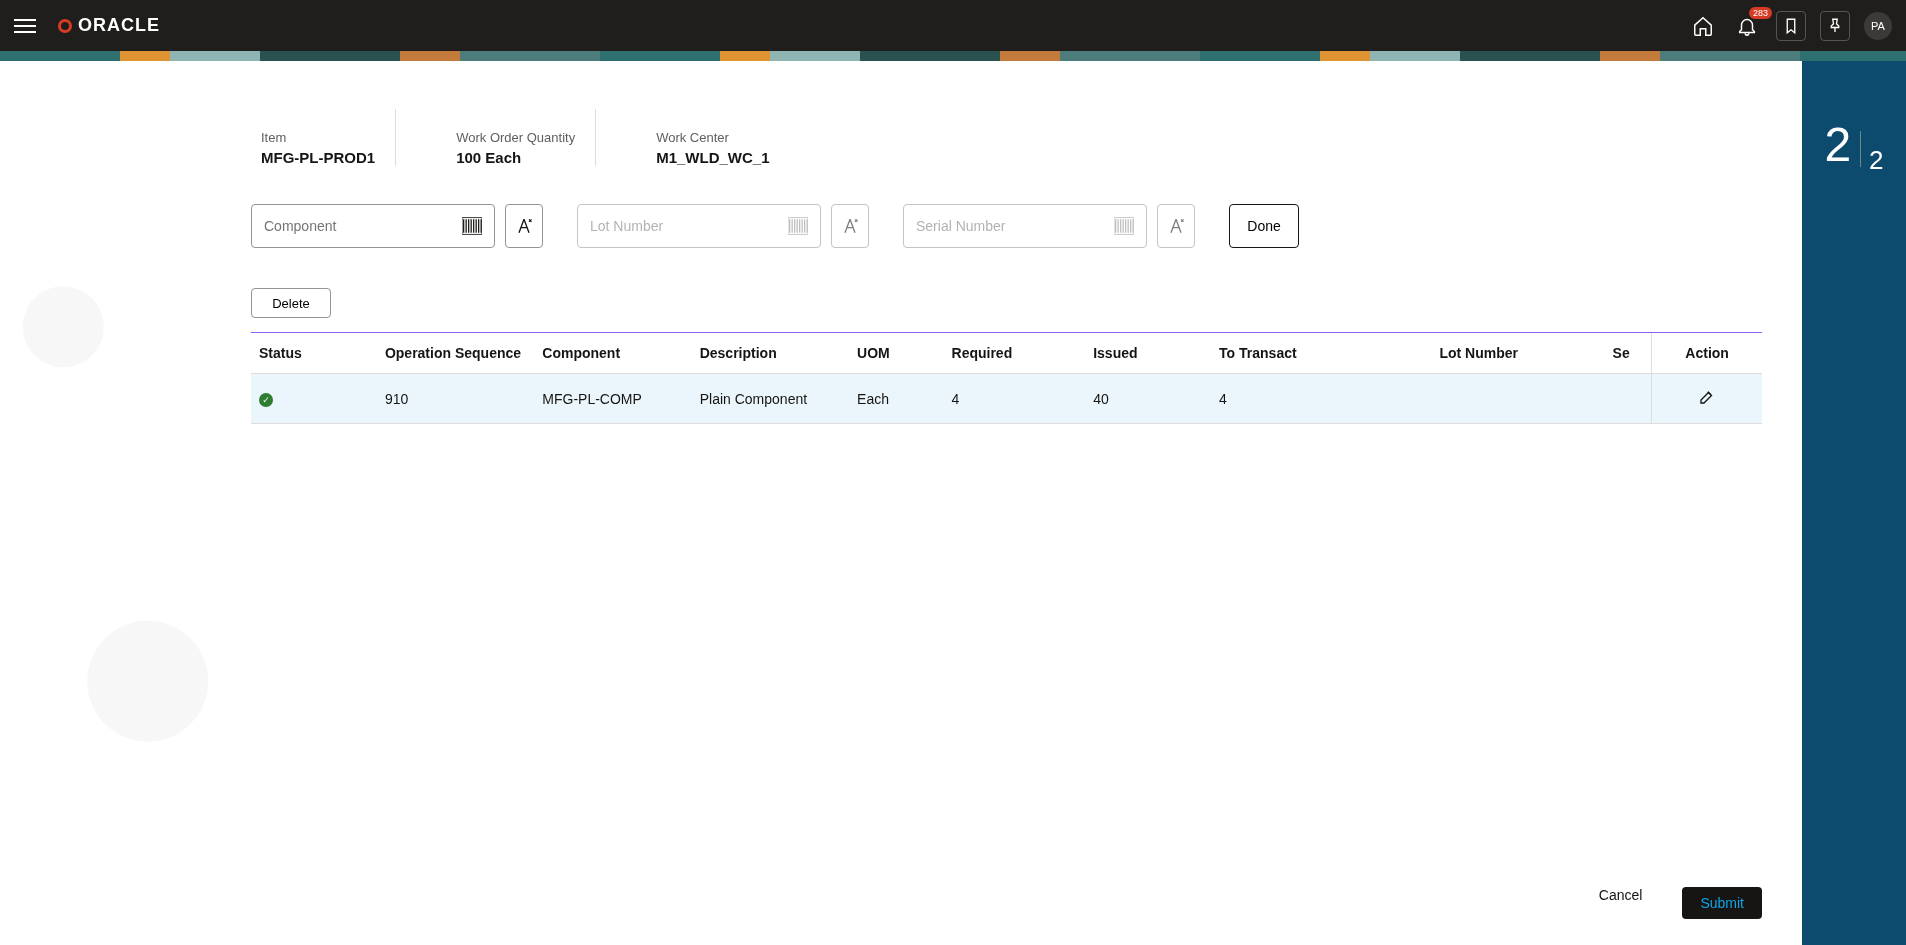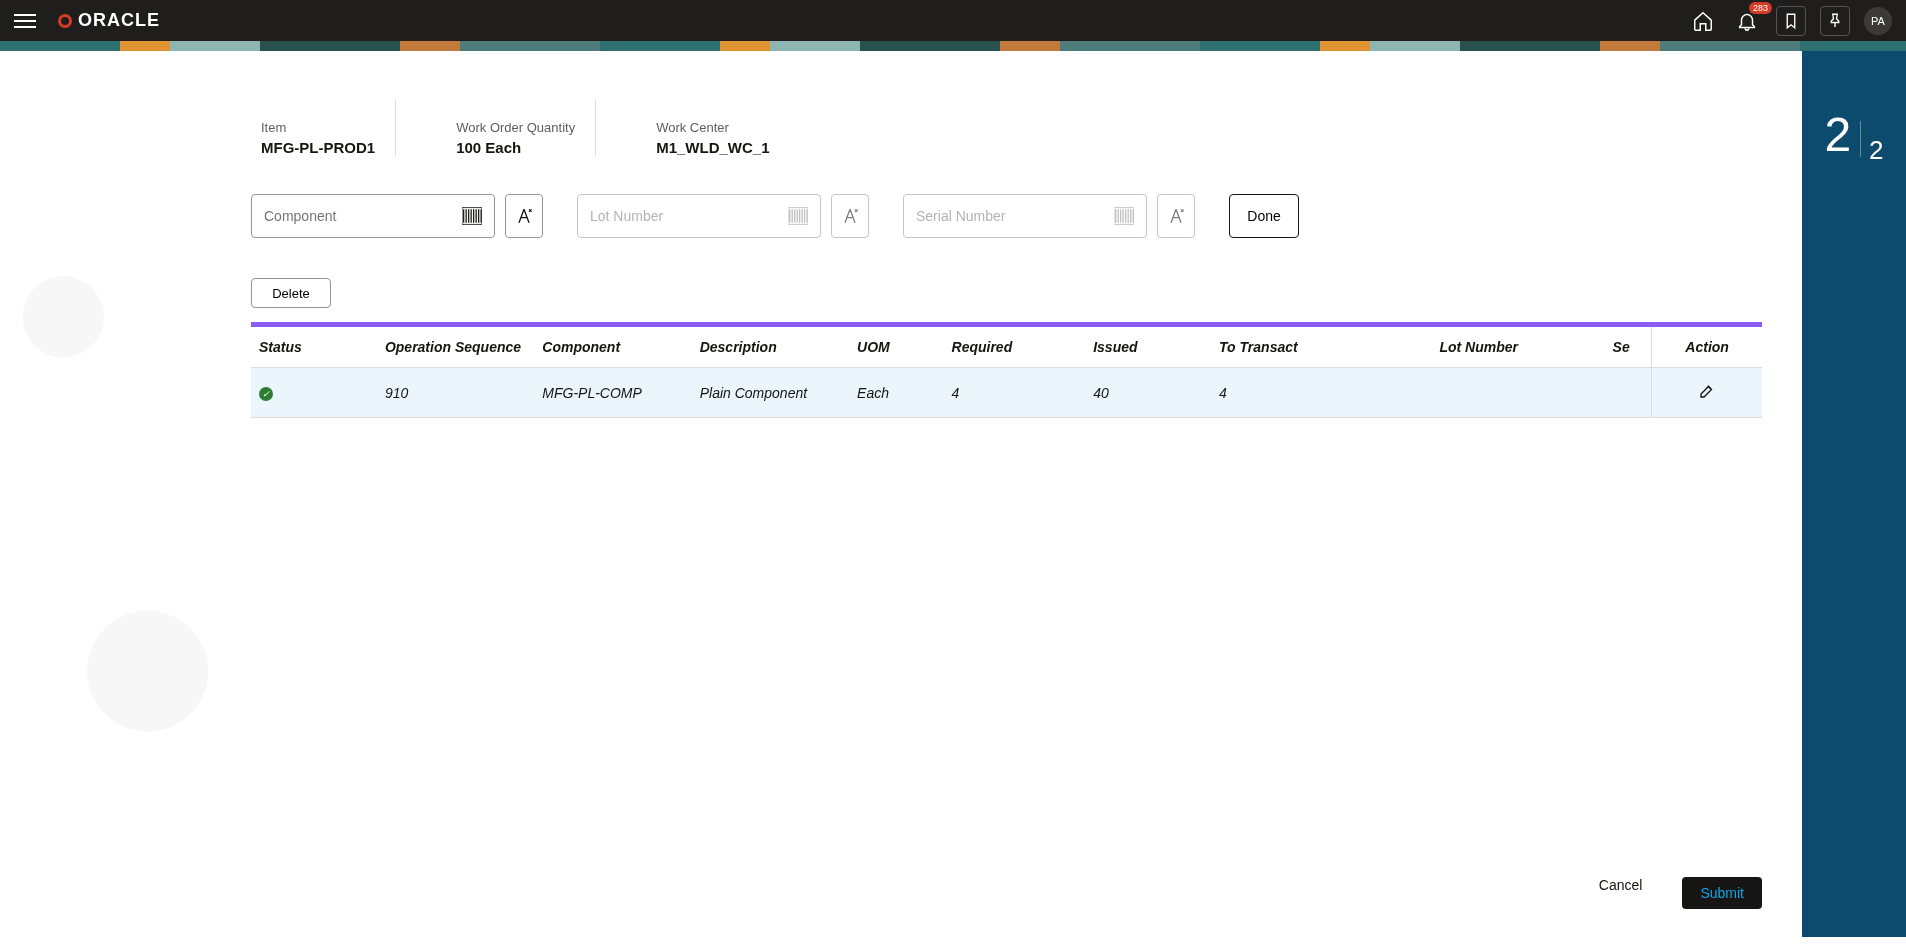--- a/index.html
+++ b/index.html
@@ -1,19 +1,19 @@
 <!DOCTYPE html>
 <html><head>
 <meta charset="utf-8">
 <style>
   * { box-sizing: border-box; margin: 0; padding: 0; }
   html, body { width: 1906px; height: 945px; font-family: "Helvetica Neue", Arial, sans-serif; background: #fff; color: #161513; overflow: hidden; }
 
   
-  .topbar { height: 41px; background: #201e1c; display: flex; align-items: center; padding: 0 14px; justify-content: space-between; }
+  .topbar { height: 51px; background: #201e1c; display: flex; align-items: center; padding: 0 14px; justify-content: space-between; }
   .topbar-left { display: flex; align-items: center; gap: 20px; }
   .hamburger { width: 24px; height: 24px; display: flex; flex-direction: column; justify-content: center; gap: 4px; cursor: pointer; }
   .hamburger span { height: 2px; background: #fff; width: 22px; }
   .logo { color: #fff; font-size: 18px; font-weight: 600; letter-spacing: 1px; display: flex; align-items: center; gap: 6px; }
   .logo-o { width: 14px; height: 14px; border: 3px solid #d63b25; border-radius: 50%; display:inline-block; }
   .topbar-right { display: flex; align-items: center; gap: 14px; }
   .top-icon { width: 30px; height: 30px; display: flex; align-items: center; justify-content: center; color: #fff; cursor: pointer; position: relative; }
   .top-icon svg { width: 22px; height: 22px; stroke: #fff; fill: none; stroke-width: 1.6; }
   .badge { position: absolute; top: -4px; right: -10px; background: #d63b25; color: #fff; font-size: 9px; padding: 1px 4px; border-radius: 8px; }
   .avatar { width: 28px; height: 28px; border-radius: 50%; background: #3b3a38; color: #fff; font-size: 11px; display: flex; align-items: center; justify-content: center; }
@@ -59,21 +59,21 @@
   .square-btn { width: 38px; height: 44px; border: 1px solid #949494; border-radius: 4px; display:flex; align-items:center; justify-content:center; background:#fff; cursor:pointer;}
   .square-btn svg { width: 20px; height:20px; stroke:#161513; fill:none; stroke-width:1.6;}
   .done-btn { width: 70px; height: 44px; border:1px solid #161513; border-radius:4px; background:#fff; font-size:14px; cursor:pointer;}
 
   .disabled { opacity: 0.55; }
 
   
   .delete-btn { width: 80px; height: 30px; border:1px solid #949494; border-radius:4px; background:#fff; font-size:13px; cursor:pointer; margin-bottom: 14px;}
 
   
-  .table-wrap { border-top: 5px solid #8b5cf6; overflow-x: hidden; width: 100%; position: relative; font-style: italic;}
+  .table-wrap { border-top: 1px solid #8b5cf6; overflow-x: hidden; width: 100%; position: relative;}
   table { border-collapse: collapse; width: 100%; table-layout: fixed; }
   th { text-align: left; font-size: 14px; font-weight: 600; padding: 12px 8px; background: #fff; border-bottom: 1px solid #ddd; white-space: normal; }
   td { padding: 14px 8px; font-size: 14px; border-bottom: 1px solid #ddd; white-space: nowrap; overflow: hidden; text-overflow: clip; }
   tr.selected td { background: #eaf6fb; }
   .status-dot { width: 14px; height: 14px; border-radius: 50%; background: #2e7d32; display:inline-flex; align-items:center; justify-content:center;}
   .status-dot::after { content:"✓"; color:#fff; font-size:9px; line-height:1;}
   .edit-icon svg { width:18px; height:18px; stroke:#161513; fill:none; stroke-width:1.8;}
   th.action-col, td.action-col { border-left: 1px solid #ddd; text-align:center;}
 
   

